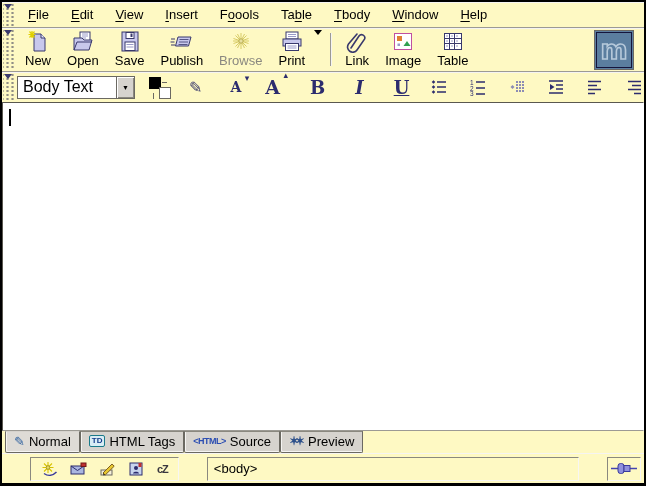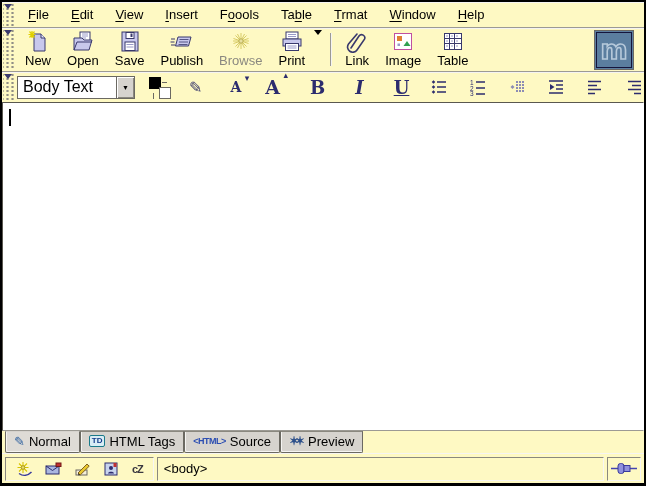--- a/index.html
+++ b/index.html
@@ -70,21 +70,21 @@
     box-shadow:inset 1px -1px 0 #f5f4f2;border-radius:0 0 2px 2px;}
   .tab.active{border-top-color:#d6d3ce;background:#dedbd6;}
   .tab-pencil{color:#2c5f9e;font-size:13px;}
   .td-badge{font-size:8px;font-weight:bold;color:#123a8a;background:#d9edf5;
     border:1px solid #1a7a8a;border-radius:2px;padding:0 2px;line-height:10px;}
   .src-prefix{color:#2b4db2;font-weight:bold;font-size:9px;letter-spacing:-0.5px;}
   .stars{color:#2c4f8a;font-size:12px;letter-spacing:-4px;margin-right:3px;font-weight:bold;}
   
   .statusbar{height:30px;display:flex;align-items:center;padding:2px 3px;gap:3px;border-top:1px solid #f5f4f2;}
   .sb-box{height:24px;border:1px solid;border-color:#8a887f #f7f6f3 #f7f6f3 #8a887f;
-    display:flex;align-items:center;padding:0 6px;}
+    display:flex;align-items:center;padding:0 6px;margin-left:25px;}
   .sb-components{gap:12px;padding:0 10px;}
   .sb-node{flex:1;}
   .node-text{font-size:13px;}
   .sb-online{width:34px;justify-content:center;padding:0;}
   .cz-label{font-size:11px;font-weight:bold;color:#3a3840;letter-spacing:-1px;}
   .comp-icon{display:flex;align-items:center;}
 </style>
 </head>
 <body>
 
@@ -104,21 +104,21 @@
     <div class="menu-item">
         <span><span></span><u>I</u><span>nsert</span></span>
       </div>
     <div class="menu-item">
         <span><span>F</span><u>o</u><span>ools</span></span>
       </div>
     <div class="menu-item">
         <span><span>Ta</span><u>b</u><span>le</span></span>
       </div>
     <div class="menu-item">
-        <span><span></span><u>T</u><span>rmat</span></span>
+        <span><span></span><u>T</u><span>body</span></span>
       </div>
     <div class="menu-item">
         <span><span></span><u>W</u><span>indow</span></span>
       </div>
     <div class="menu-item">
         <span><span></span><u>H</u><span>elp</span></span>
       </div>
   </div>
 
   <div class="toolbar">

